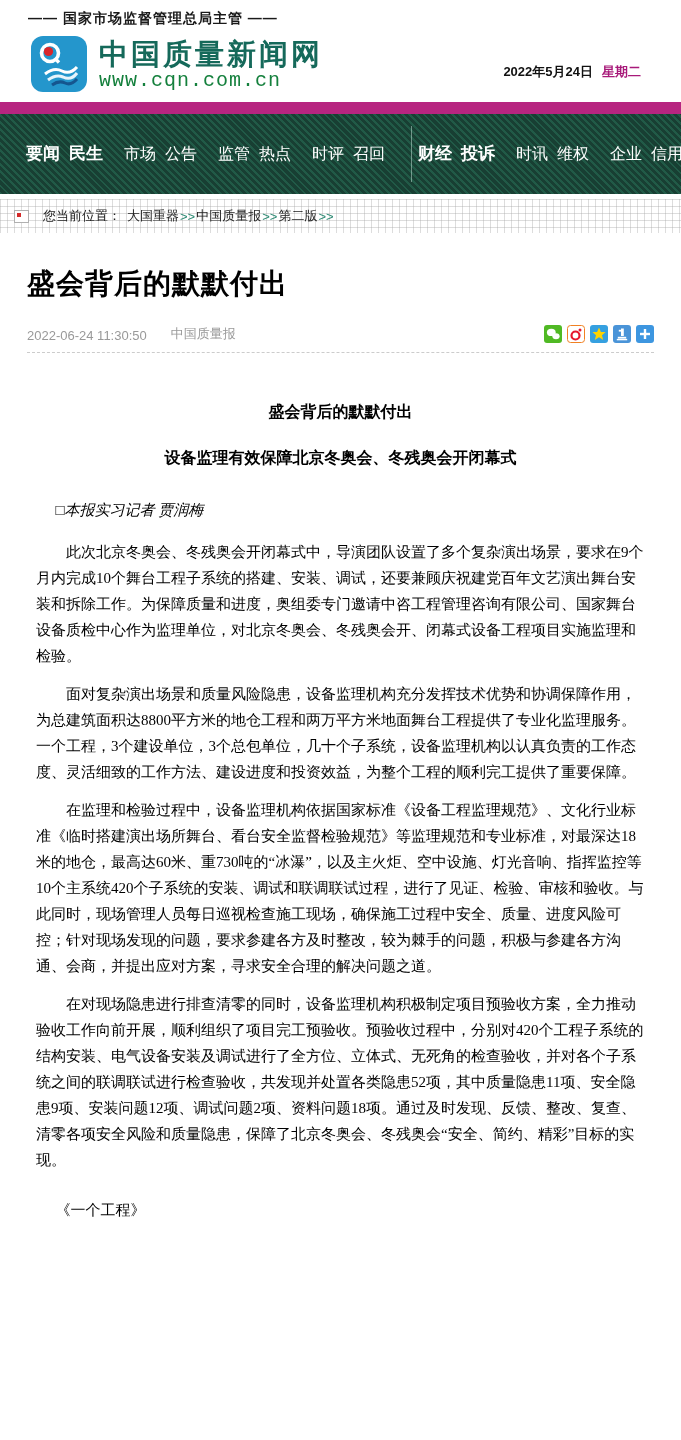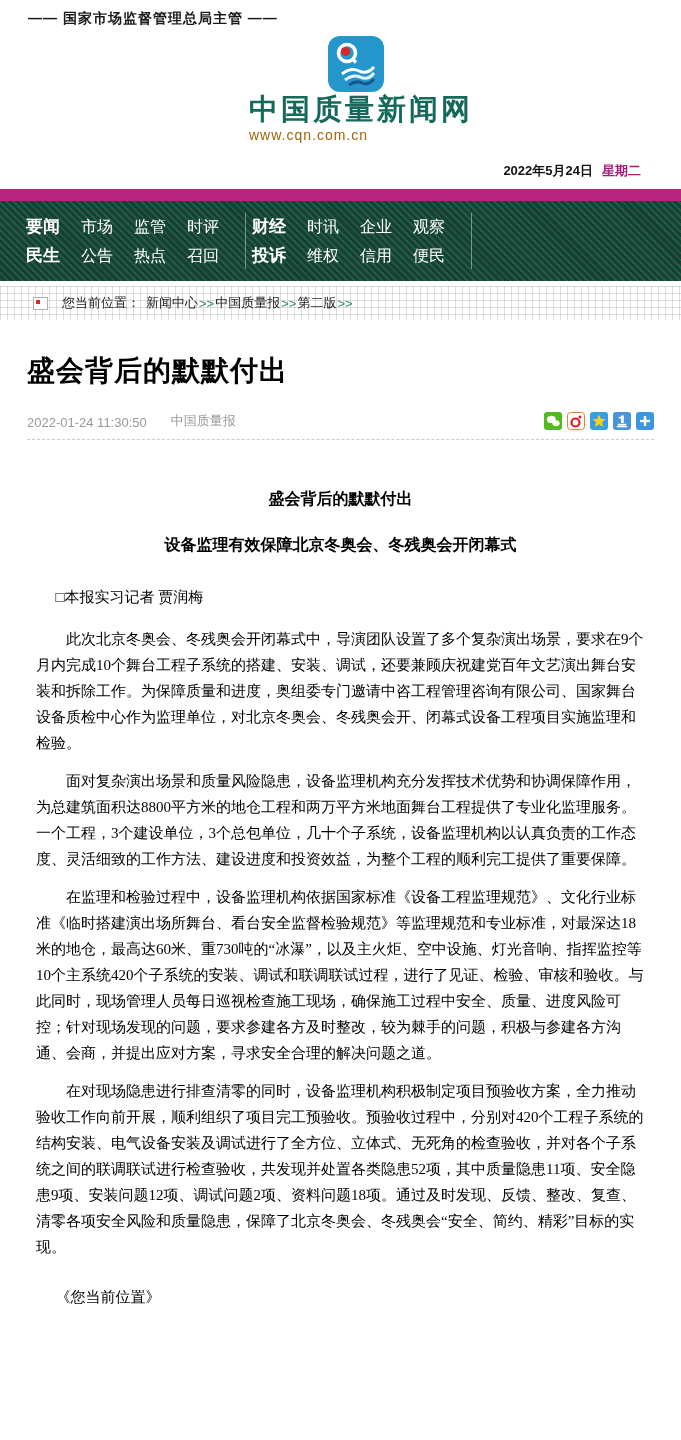--- a/index.html
+++ b/index.html
@@ -1,45 +1,45 @@
 <!DOCTYPE html>
 <html><head>
 <meta charset="utf-8">
 <style>
   * { box-sizing: border-box; }
   html,body { margin:0; padding:0; background:#fff; }
   body { width:681px; min-height:1440px; font-family:"Liberation Sans", sans-serif; overflow-x:hidden; }
 
   
   .top-supervisor { padding:10px 0 0 28px; font-size:14px; font-weight:bold; color:#1a1a1a; letter-spacing:1px; }
-  .logo-row { display:flex; align-items:center; padding:7px 0 9px 30px;flex-direction:column; }
+  .logo-row { display:flex; align-items:center; padding:7px 0 9px 30px; }
   .logo-icon { flex:0 0 auto; width:58px; height:58px; }
   .site-text { margin-left:11px; }
   .site-name { font-size:29px; font-weight:bold; color:#15695a; letter-spacing:3px; line-height:32px; }
-  .site-url  { font-size:14px; color:#a16207; line-height:21px; letter-spacing:1px; }
+  .site-url  { font-size:20px; color:#15803d; line-height:21px; letter-spacing:1px;font-family:Liberation Mono, monospace; }
   .header-date { margin-left:auto; padding:16px 40px 0 0; font-size:13px; font-weight:bold; color:#111; white-space:nowrap; }
   .header-date .weekday { color:#a81a7a; margin-left:9px; }
 
   .magenta-bar { height:12px; background:#b72580; }
 
   
   .main-nav {
     height:80px; display:flex; align-items:center; white-space:nowrap; overflow:hidden;
     background:repeating-linear-gradient(45deg,#215a47 0,#215a47 2px,#183f33 2px,#183f33 5px);
   }
   .nav-group { display:flex; gap:21px; }
   .nav-group.first { padding-left:26px; }
-  .nav-col { display:flex; flex-direction:column; gap:9px; font-size:16px;justify-content:center; }
+  .nav-col { display:flex; flex-direction:row; gap:9px; font-size:16px;justify-content:center; }
   .nav-col a { color:#fff; text-decoration:none; line-height:20px; }
   .nav-col.bold { font-weight:bold; font-size:17px; }
   .nav-sep { flex:0 0 1px; width:1px; height:56px; background:rgba(200,230,220,.5); margin:0 6px 0 26px; }
 
   
   .breadcrumb-bar {
-    margin-top:5px; height:34px; display:flex; align-items:center; padding-left:33px;
+    margin-top:5px; height:34px; display:flex; align-items:center; padding-left:14px;
     font-size:13px; color:#222;
     background-image:
       repeating-linear-gradient(to right, rgba(165,165,165,.38) 0 1px, transparent 1px 7px),
       repeating-linear-gradient(to bottom, rgba(165,165,165,.38) 0 1px, transparent 1px 7px);
   }
   .broken-img-icon { position:relative; width:15px; height:13px; border:1px solid #b0b0b0; background:#fff; margin-right:14px; flex:0 0 auto; }
   .broken-img-icon::before { content:""; position:absolute; left:2px; top:2px; width:4px; height:4px; background:#d42a2a; }
   .crumb-label { margin-right:6px; }
   .crumb-link { color:#222; text-decoration:none; }
   .crumb-sep { color:#2e8b74; margin:0 1px; }
@@ -48,21 +48,21 @@
   .content { padding:0 22px;margin-top:28px; }
   .article-title { font-size:28px; font-weight:bold; color:#000; margin:32px 0 0 5px; letter-spacing:1px; }
   .meta-row { display:flex; align-items:flex-end; margin:22px 5px 0 5px; padding-bottom:9px; border-bottom:1px dashed #ccc; font-size:13px; color:#999; }
   .meta-source { margin-left:24px; }
   .share-icons { margin-left:auto; display:flex; gap:5px; align-items:center; }
   .share-icons svg { display:block; cursor:pointer; }
 
   
   .article-body { margin:46px 14px 0 14px; font-size:15px; line-height:26px; color:#000; font-family:"Liberation Serif", serif; }
   .body-heading { text-align:center; font-weight:bold; margin:0 0 20px 0; font-size:16px; }
-  .author-line { text-indent:1.3em; margin:26px 0 16px 0; }
+  .author-line { text-indent:1.3em; margin:26px 0 16px 0;font-style:italic; }
   .body-para { text-indent:2em; margin:0 0 12px 0; }
   .paper-ref { text-indent:1.3em; margin:24px 0 0 0; }
 </style>
 </head>
 <body>
 
 <div class="top-supervisor">
   <span>——</span>
   <span>国家市场监督管理总局主管</span>
   <span>——</span>
@@ -128,33 +128,33 @@
       <a>观察</a>
       <a>便民</a>
     </div>
   </div>
   <div class="nav-sep"></div>
 </div>
 
 <div class="breadcrumb-bar">
   <span class="broken-img-icon"></span>
   <span class="crumb-label">您当前位置：</span>
-  <a class="crumb-link">新闻中心</a>
+  <a class="crumb-link">大国重器</a>
   <span class="crumb-sep">&gt;&gt;</span>
   <a class="crumb-link">中国质量报</a>
   <span class="crumb-sep">&gt;&gt;</span>
   <a class="crumb-link">第二版</a>
   <span class="crumb-sep">&gt;&gt;</span>
 </div>
 
 <div class="content">
   <h1 class="article-title">盛会背后的默默付出</h1>
 
   <div class="meta-row">
-    <span>2022-01-24 11:30:50</span>
+    <span>2022-06-24 11:30:50</span>
     <span class="meta-source">中国质量报</span>
     <span class="share-icons">
       <svg width="18" height="18" viewBox="0 0 18 18">
         <rect width="18" height="18" rx="3" fill="#50b924"></rect>
         <ellipse cx="7.3" cy="7.4" rx="4.4" ry="3.7" fill="#ffffff"></ellipse>
         <ellipse cx="12" cy="11.2" rx="3.6" ry="3" fill="#ffffff"></ellipse>
       </svg>
       <svg width="18" height="18" viewBox="0 0 18 18">
         <rect x="0.5" y="0.5" width="17" height="17" rx="3" fill="#ffffff" stroke="#f08123"></rect>
         <circle cx="8.5" cy="10.5" r="4" fill="none" stroke="#e6162d" stroke-width="2.2"></circle>
@@ -180,16 +180,16 @@
   </div>
 
   <div class="article-body">
     <div class="body-heading">盛会背后的默默付出</div>
     <div class="body-heading">设备监理有效保障北京冬奥会、冬残奥会开闭幕式</div>
     <div class="author-line">□本报实习记者 贾润梅</div>
     <p class="body-para">此次北京冬奥会、冬残奥会开闭幕式中，导演团队设置了多个复杂演出场景，要求在9个月内完成10个舞台工程子系统的搭建、安装、调试，还要兼顾庆祝建党百年文艺演出舞台安装和拆除工作。为保障质量和进度，奥组委专门邀请中咨工程管理咨询有限公司、国家舞台设备质检中心作为监理单位，对北京冬奥会、冬残奥会开、闭幕式设备工程项目实施监理和检验。</p>
     <p class="body-para">面对复杂演出场景和质量风险隐患，设备监理机构充分发挥技术优势和协调保障作用，为总建筑面积达8800平方米的地仓工程和两万平方米地面舞台工程提供了专业化监理服务。一个工程，3个建设单位，3个总包单位，几十个子系统，设备监理机构以认真负责的工作态度、灵活细致的工作方法、建设进度和投资效益，为整个工程的顺利完工提供了重要保障。</p>
     <p class="body-para">在监理和检验过程中，设备监理机构依据国家标准《设备工程监理规范》、文化行业标准《临时搭建演出场所舞台、看台安全监督检验规范》等监理规范和专业标准，对最深达18米的地仓，最高达60米、重730吨的“冰瀑”，以及主火炬、空中设施、灯光音响、指挥监控等10个主系统420个子系统的安装、调试和联调联试过程，进行了见证、检验、审核和验收。与此同时，现场管理人员每日巡视检查施工现场，确保施工过程中安全、质量、进度风险可控；针对现场发现的问题，要求参建各方及时整改，较为棘手的问题，积极与参建各方沟通、会商，并提出应对方案，寻求安全合理的解决问题之道。</p>
     <p class="body-para">在对现场隐患进行排查清零的同时，设备监理机构积极制定项目预验收方案，全力推动验收工作向前开展，顺利组织了项目完工预验收。预验收过程中，分别对420个工程子系统的结构安装、电气设备安装及调试进行了全方位、立体式、无死角的检查验收，并对各个子系统之间的联调联试进行检查验收，共发现并处置各类隐患52项，其中质量隐患11项、安全隐患9项、安装问题12项、调试问题2项、资料问题18项。通过及时发现、反馈、整改、复查、清零各项安全风险和质量隐患，保障了北京冬奥会、冬残奥会“安全、简约、精彩”目标的实现。</p>
-    <div class="paper-ref">《您当前位置》</div>
+    <div class="paper-ref">《一个工程》</div>
   </div>
 
 </div>
 
 </body></html>

